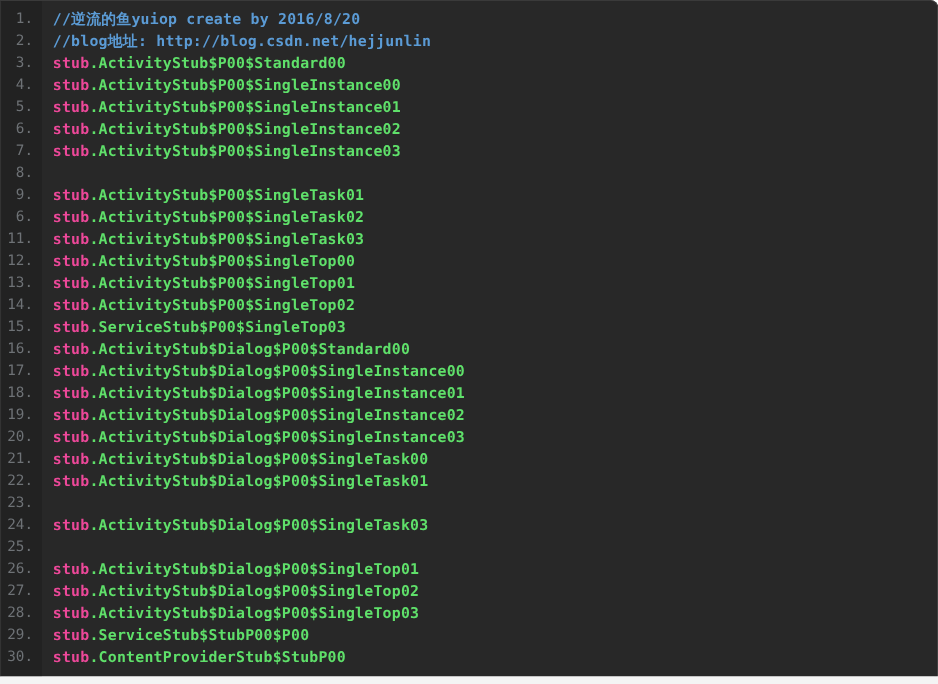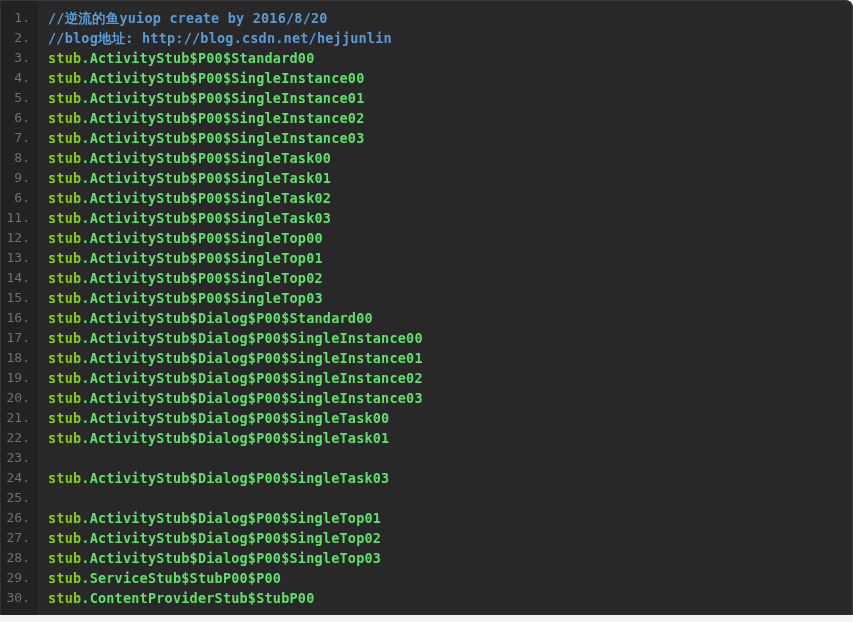--- a/index.html
+++ b/index.html
@@ -70,21 +70,21 @@
     font-size: 13.5px;
     font-weight: bold;
     letter-spacing: 0.2px;
   }
 
   .tok-comment {
     color: #5b9bd5;
     text-align: right;
   }
   .tok-ns {
-    color: #84cc16;
+    color: #ec4899;
   }
   .tok-cls {
     color: #5fe06a;
   }
 
   #bottom-strip {
     position: absolute;
     left: 0;
     top: 615px;
     width: 853px;
@@ -98,28 +98,28 @@
 <div id="code-viewer">
   <div id="gutter-bg"></div>
   <div id="code-lines">
       <div class="code-line"><span class="line-number">1.</span><span class="line-content"><span class="tok-comment">//逆流的鱼yuiop create by 2016/8/20</span></span></div>
       <div class="code-line"><span class="line-number">2.</span><span class="line-content"><span class="tok-comment">//blog地址: http://blog.csdn.net/hejjunlin</span></span></div>
       <div class="code-line"><span class="line-number">3.</span><span class="line-content"><span class="tok-ns">stub</span><span class="tok-cls">.ActivityStub$P00$Standard00</span></span></div>
       <div class="code-line"><span class="line-number">4.</span><span class="line-content"><span class="tok-ns">stub</span><span class="tok-cls">.ActivityStub$P00$SingleInstance00</span></span></div>
       <div class="code-line"><span class="line-number">5.</span><span class="line-content"><span class="tok-ns">stub</span><span class="tok-cls">.ActivityStub$P00$SingleInstance01</span></span></div>
       <div class="code-line"><span class="line-number">6.</span><span class="line-content"><span class="tok-ns">stub</span><span class="tok-cls">.ActivityStub$P00$SingleInstance02</span></span></div>
       <div class="code-line"><span class="line-number">7.</span><span class="line-content"><span class="tok-ns">stub</span><span class="tok-cls">.ActivityStub$P00$SingleInstance03</span></span></div>
-      <div class="code-line"><span class="line-number">8.</span><span class="line-content"><span class="tok-ns">stub</span><span class="tok-cls">.ActivityStub$P00$SingleTask00</span></span></div>
+      <div class="code-line"><span class="line-number">8.</span></div>
       <div class="code-line"><span class="line-number">9.</span><span class="line-content"><span class="tok-ns">stub</span><span class="tok-cls">.ActivityStub$P00$SingleTask01</span></span></div>
       <div class="code-line"><span class="line-number">6.</span><span class="line-content"><span class="tok-ns">stub</span><span class="tok-cls">.ActivityStub$P00$SingleTask02</span></span></div>
       <div class="code-line"><span class="line-number">11.</span><span class="line-content"><span class="tok-ns">stub</span><span class="tok-cls">.ActivityStub$P00$SingleTask03</span></span></div>
       <div class="code-line"><span class="line-number">12.</span><span class="line-content"><span class="tok-ns">stub</span><span class="tok-cls">.ActivityStub$P00$SingleTop00</span></span></div>
       <div class="code-line"><span class="line-number">13.</span><span class="line-content"><span class="tok-ns">stub</span><span class="tok-cls">.ActivityStub$P00$SingleTop01</span></span></div>
       <div class="code-line"><span class="line-number">14.</span><span class="line-content"><span class="tok-ns">stub</span><span class="tok-cls">.ActivityStub$P00$SingleTop02</span></span></div>
-      <div class="code-line"><span class="line-number">15.</span><span class="line-content"><span class="tok-ns">stub</span><span class="tok-cls">.ActivityStub$P00$SingleTop03</span></span></div>
+      <div class="code-line"><span class="line-number">15.</span><span class="line-content"><span class="tok-ns">stub</span><span class="tok-cls">.ServiceStub$P00$SingleTop03</span></span></div>
       <div class="code-line"><span class="line-number">16.</span><span class="line-content"><span class="tok-ns">stub</span><span class="tok-cls">.ActivityStub$Dialog$P00$Standard00</span></span></div>
       <div class="code-line"><span class="line-number">17.</span><span class="line-content"><span class="tok-ns">stub</span><span class="tok-cls">.ActivityStub$Dialog$P00$SingleInstance00</span></span></div>
       <div class="code-line"><span class="line-number">18.</span><span class="line-content"><span class="tok-ns">stub</span><span class="tok-cls">.ActivityStub$Dialog$P00$SingleInstance01</span></span></div>
       <div class="code-line"><span class="line-number">19.</span><span class="line-content"><span class="tok-ns">stub</span><span class="tok-cls">.ActivityStub$Dialog$P00$SingleInstance02</span></span></div>
       <div class="code-line"><span class="line-number">20.</span><span class="line-content"><span class="tok-ns">stub</span><span class="tok-cls">.ActivityStub$Dialog$P00$SingleInstance03</span></span></div>
       <div class="code-line"><span class="line-number">21.</span><span class="line-content"><span class="tok-ns">stub</span><span class="tok-cls">.ActivityStub$Dialog$P00$SingleTask00</span></span></div>
       <div class="code-line"><span class="line-number">22.</span><span class="line-content"><span class="tok-ns">stub</span><span class="tok-cls">.ActivityStub$Dialog$P00$SingleTask01</span></span></div>
       <div class="code-line"><span class="line-number">23.</span></div>
       <div class="code-line"><span class="line-number">24.</span><span class="line-content"><span class="tok-ns">stub</span><span class="tok-cls">.ActivityStub$Dialog$P00$SingleTask03</span></span></div>
       <div class="code-line"><span class="line-number">25.</span></div>

